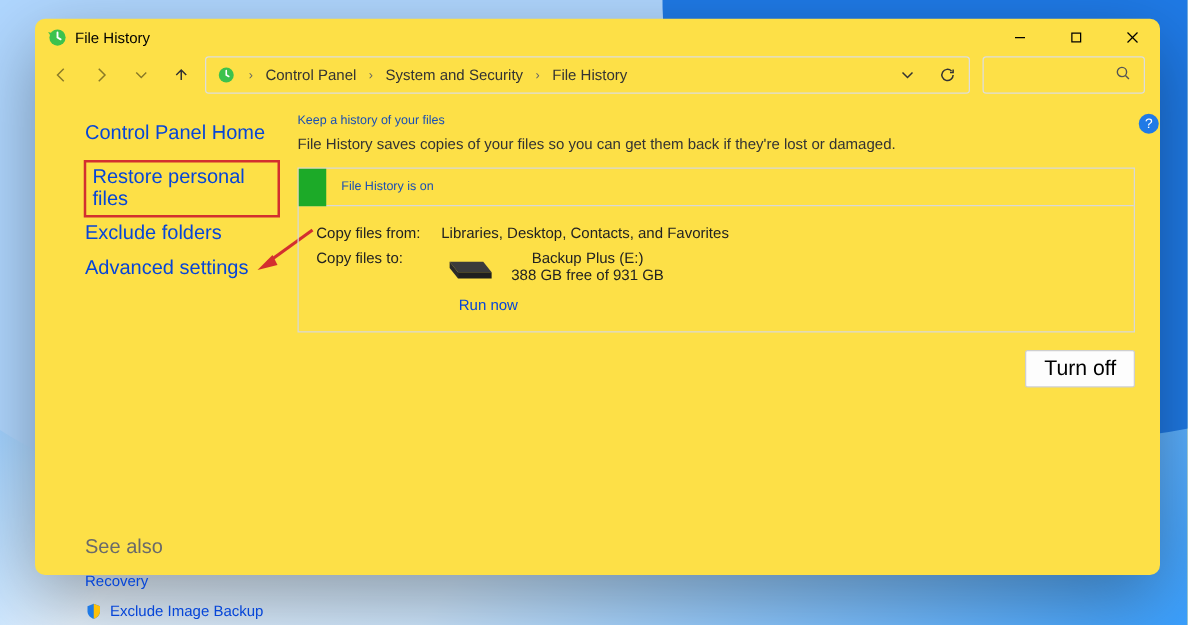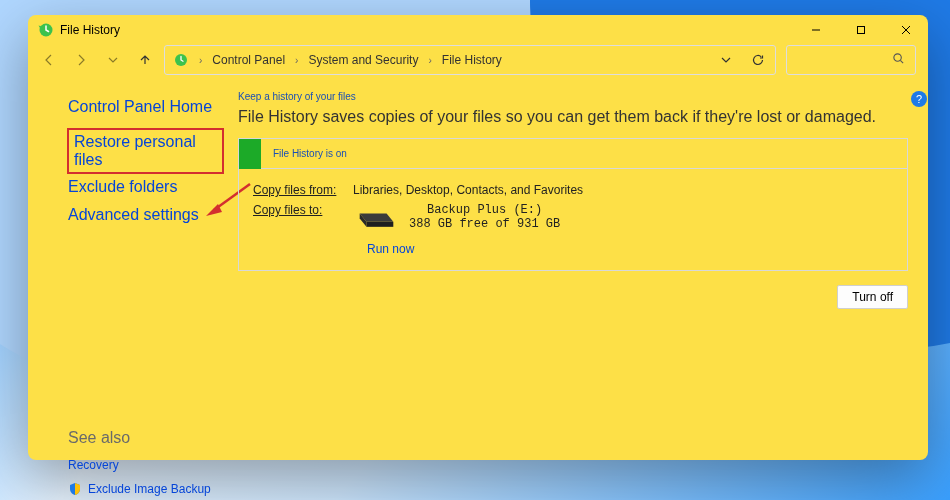--- a/index.html
+++ b/index.html
@@ -60,36 +60,36 @@
   .content { flex:1; display:flex; position:relative; padding: 10px 20px 0 20px; }
   .sidebar { width:175px; padding: 8px 0 0 20px; }
   .side-link { color:#0645d8; font-size:16px; padding:5px 0; cursor:pointer; }
   .side-link.hl { outline:2px solid #d32f2f; outline-offset:-1px; padding: 4px 6px; display:inline-block; }
   .see-also { margin-top:200px; color:#6a6a6a; font-size:16px; padding-bottom:6px; }
   .side-ic { color:#0645d8; font-size:12px; padding:5px 0; display:flex; align-items:center; gap:6px; }
   .shield { width:14px; height:14px; }
 
   .main { flex:1; padding-left: 15px; position:relative; }
   .heading { color:#1a4fb4; font-size:10px; margin: 6px 0 6px; }
-  .subhead { font-size:16px; color:#333; margin-bottom:12px; }
+  .subhead { font-size:12px; color:#333; margin-bottom:12px; }
   .panel { border:1px solid #d8d8d8; }
   .panel-head {
     display:flex; align-items:center; height:30px; border-bottom:1px solid #d8d8d8;
   }
   .green-chip { width:22px; height:30px; background:#1caa28; }
   .panel-title { color:#1a4fb4; font-size:10px; padding-left:12px; }
   .panel-body { padding: 14px 14px 14px 14px; font-size:12px; }
   .row { display:flex; align-items:flex-start; margin-bottom:6px; }
-  .lbl { width:100px; color:#222;text-decoration:underline; }
+  .lbl { width:100px; color:#222; }
   .val { color:#222;text-align:center; }
-  .drive-row .val { display:flex; align-items:flex-start; gap:14px;font-family:Liberation Mono, monospace; }
+  .drive-row .val { display:flex; align-items:flex-start; gap:14px; }
   .drive-svg { width:42px; margin-top:2px; }
   .runnow { color:#0645d8; margin-left:114px; margin-top:1px; }
   .turnoff-wrap { display:flex; justify-content:flex-end; margin-top:14px; }
-  .turnoff { border:1px solid #cfcfcf; background:#fdfdfd; padding:4px 14px; border-radius:2px; font-size:12px; }
+  .turnoff { border:1px solid #cfcfcf; background:#fdfdfd; padding:4px 14px; border-radius:2px; font-size:17px; }
 
   
   .helpdot {
     position:absolute; right:1px; top:76px;
     width:16px; height:16px; border-radius:50%; background:#1f7ae6;
     color:#fff; font-size:11px; display:flex; align-items:center; justify-content:center;
   }
 
   
   .arrow { position:absolute; left:176px; top:105px; pointer-events:none; }

